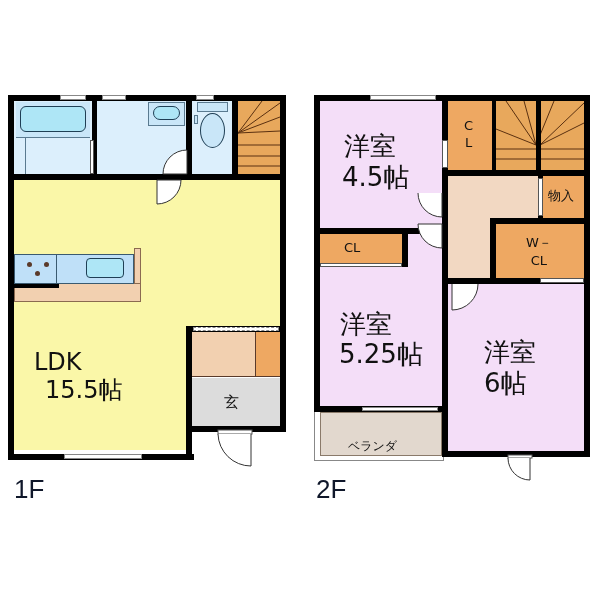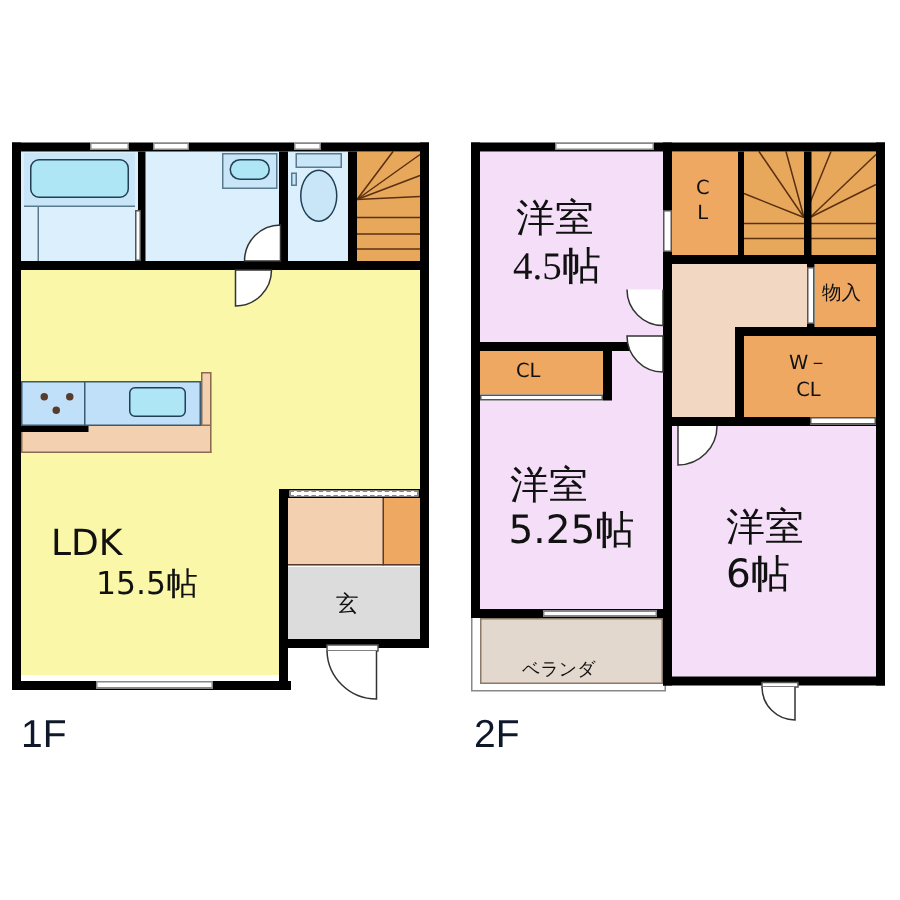--- a/index.html
+++ b/index.html
@@ -85,21 +85,21 @@
   <svg style="left:155px;top:150px;" width="40" height="60">
     <path d="M32 24 L32 0 A24 24 0 0 0 8 24 Z" fill="#fff" stroke="#333" stroke-width="1"></path>
     <path d="M2 30 L2 54 A24 24 0 0 0 26 30 Z" fill="#fff" stroke="#333" stroke-width="1"></path>
   </svg>
   <svg style="left:218px;top:430px;" width="40" height="36">
     <rect x="0" y="0" width="34" height="4" fill="#fff" stroke="#555"></rect>
     <path d="M0 4 A33 33 0 0 0 33 36 L33 4" fill="#fff" stroke="#333" stroke-width="1"></path>
   </svg>
 
   <div class="lbl" style="left:34px;top:350px;font-size:24px;">LDK</div>
-  <div class="lbl" style="left:64px;top:378px;font-size:21px;">15.5帖</div>
+  <div class="lbl" style="left:45px;top:378px;font-size:24px;">15.5帖</div>
 
   <div class="floor-label" style="left:14px;top:474px;">1F</div>
 </div>
 
 <div>
 
   <div class="abs" style="left:320px;top:101px;width:122px;height:127px;background:#F4DEF8;"></div>
   <div class="abs" style="left:320px;top:234px;width:122px;height:172px;background:#F4DEF8;"></div>
   <div class="abs" style="left:448px;top:280px;width:136px;height:171px;background:#F4DEF8;"></div>
   <div class="abs" style="left:448px;top:176px;width:90px;height:104px;background:#F2D8C2;"></div>
@@ -163,20 +163,20 @@
   </svg>
   <svg style="left:508px;top:455px;" width="28" height="26">
     <rect x="0" y="0" width="24" height="3" fill="#fff" stroke="#555"></rect>
     <path d="M0 3 A22 22 0 0 0 22 25 L22 3" fill="#fff" stroke="#333" stroke-width="1"></path>
   </svg>
   <div class="abs" style="left:442px;top:140px;width:6px;height:28px;background:#fff;border:1px solid #555;"></div>
   <div class="abs" style="left:538px;top:178px;width:5px;height:38px;background:#fff;border:1px solid #555;"></div>
   <div class="abs" style="left:540px;top:278px;width:44px;height:5px;background:#fff;border:1px solid #555;"></div>
 
   <div class="lbl" style="left:344px;top:133px;font-size:26px;">洋室</div>
-  <div class="lbl" style="left:342px;top:164px;font-size:26px;font-family:Liberation Serif, serif;">4.5帖</div>
+  <div class="lbl" style="left:342px;top:164px;font-size:26px;">4.5帖</div>
   <div class="lbl" style="left:340px;top:311px;font-size:26px;">洋室</div>
   <div class="lbl" style="left:339px;top:341px;font-size:26px;">5.25帖</div>
   <div class="lbl" style="left:484px;top:339px;font-size:26px;">洋室</div>
   <div class="lbl" style="left:484px;top:370px;font-size:26px;">6帖</div>
 
   <div class="floor-label" style="left:316px;top:474px;">2F</div>
 </div>
 
 </body></html>

